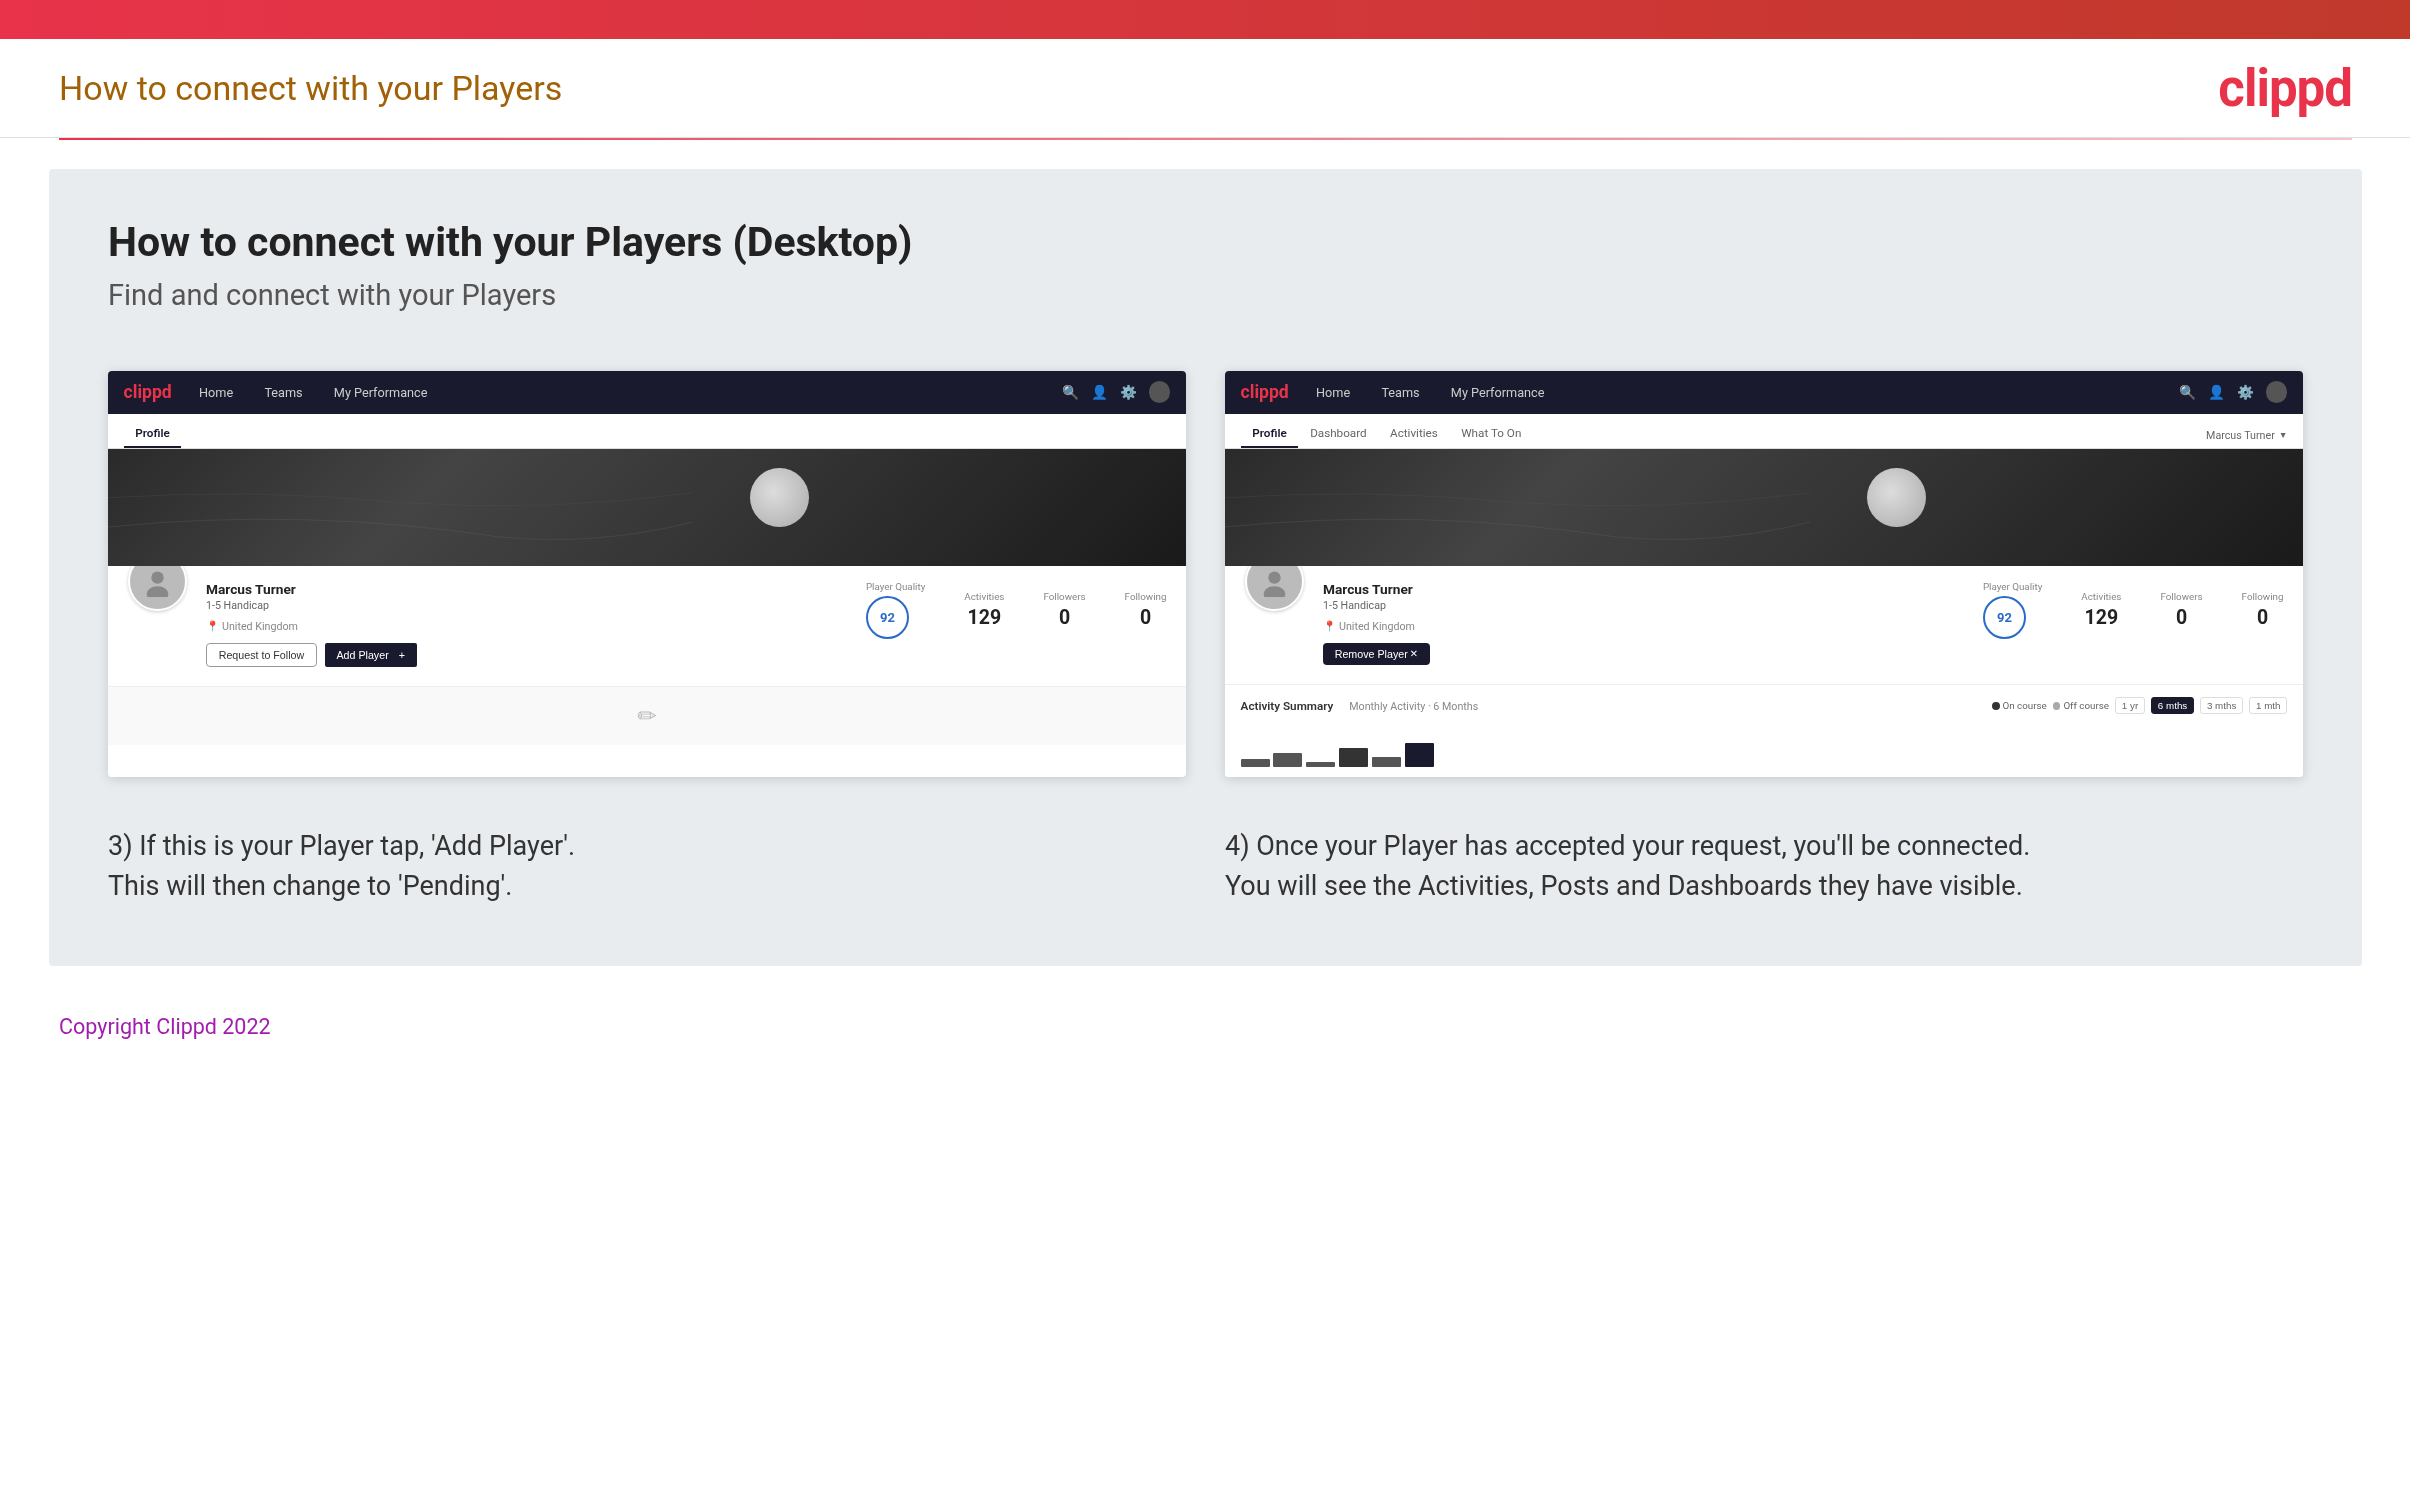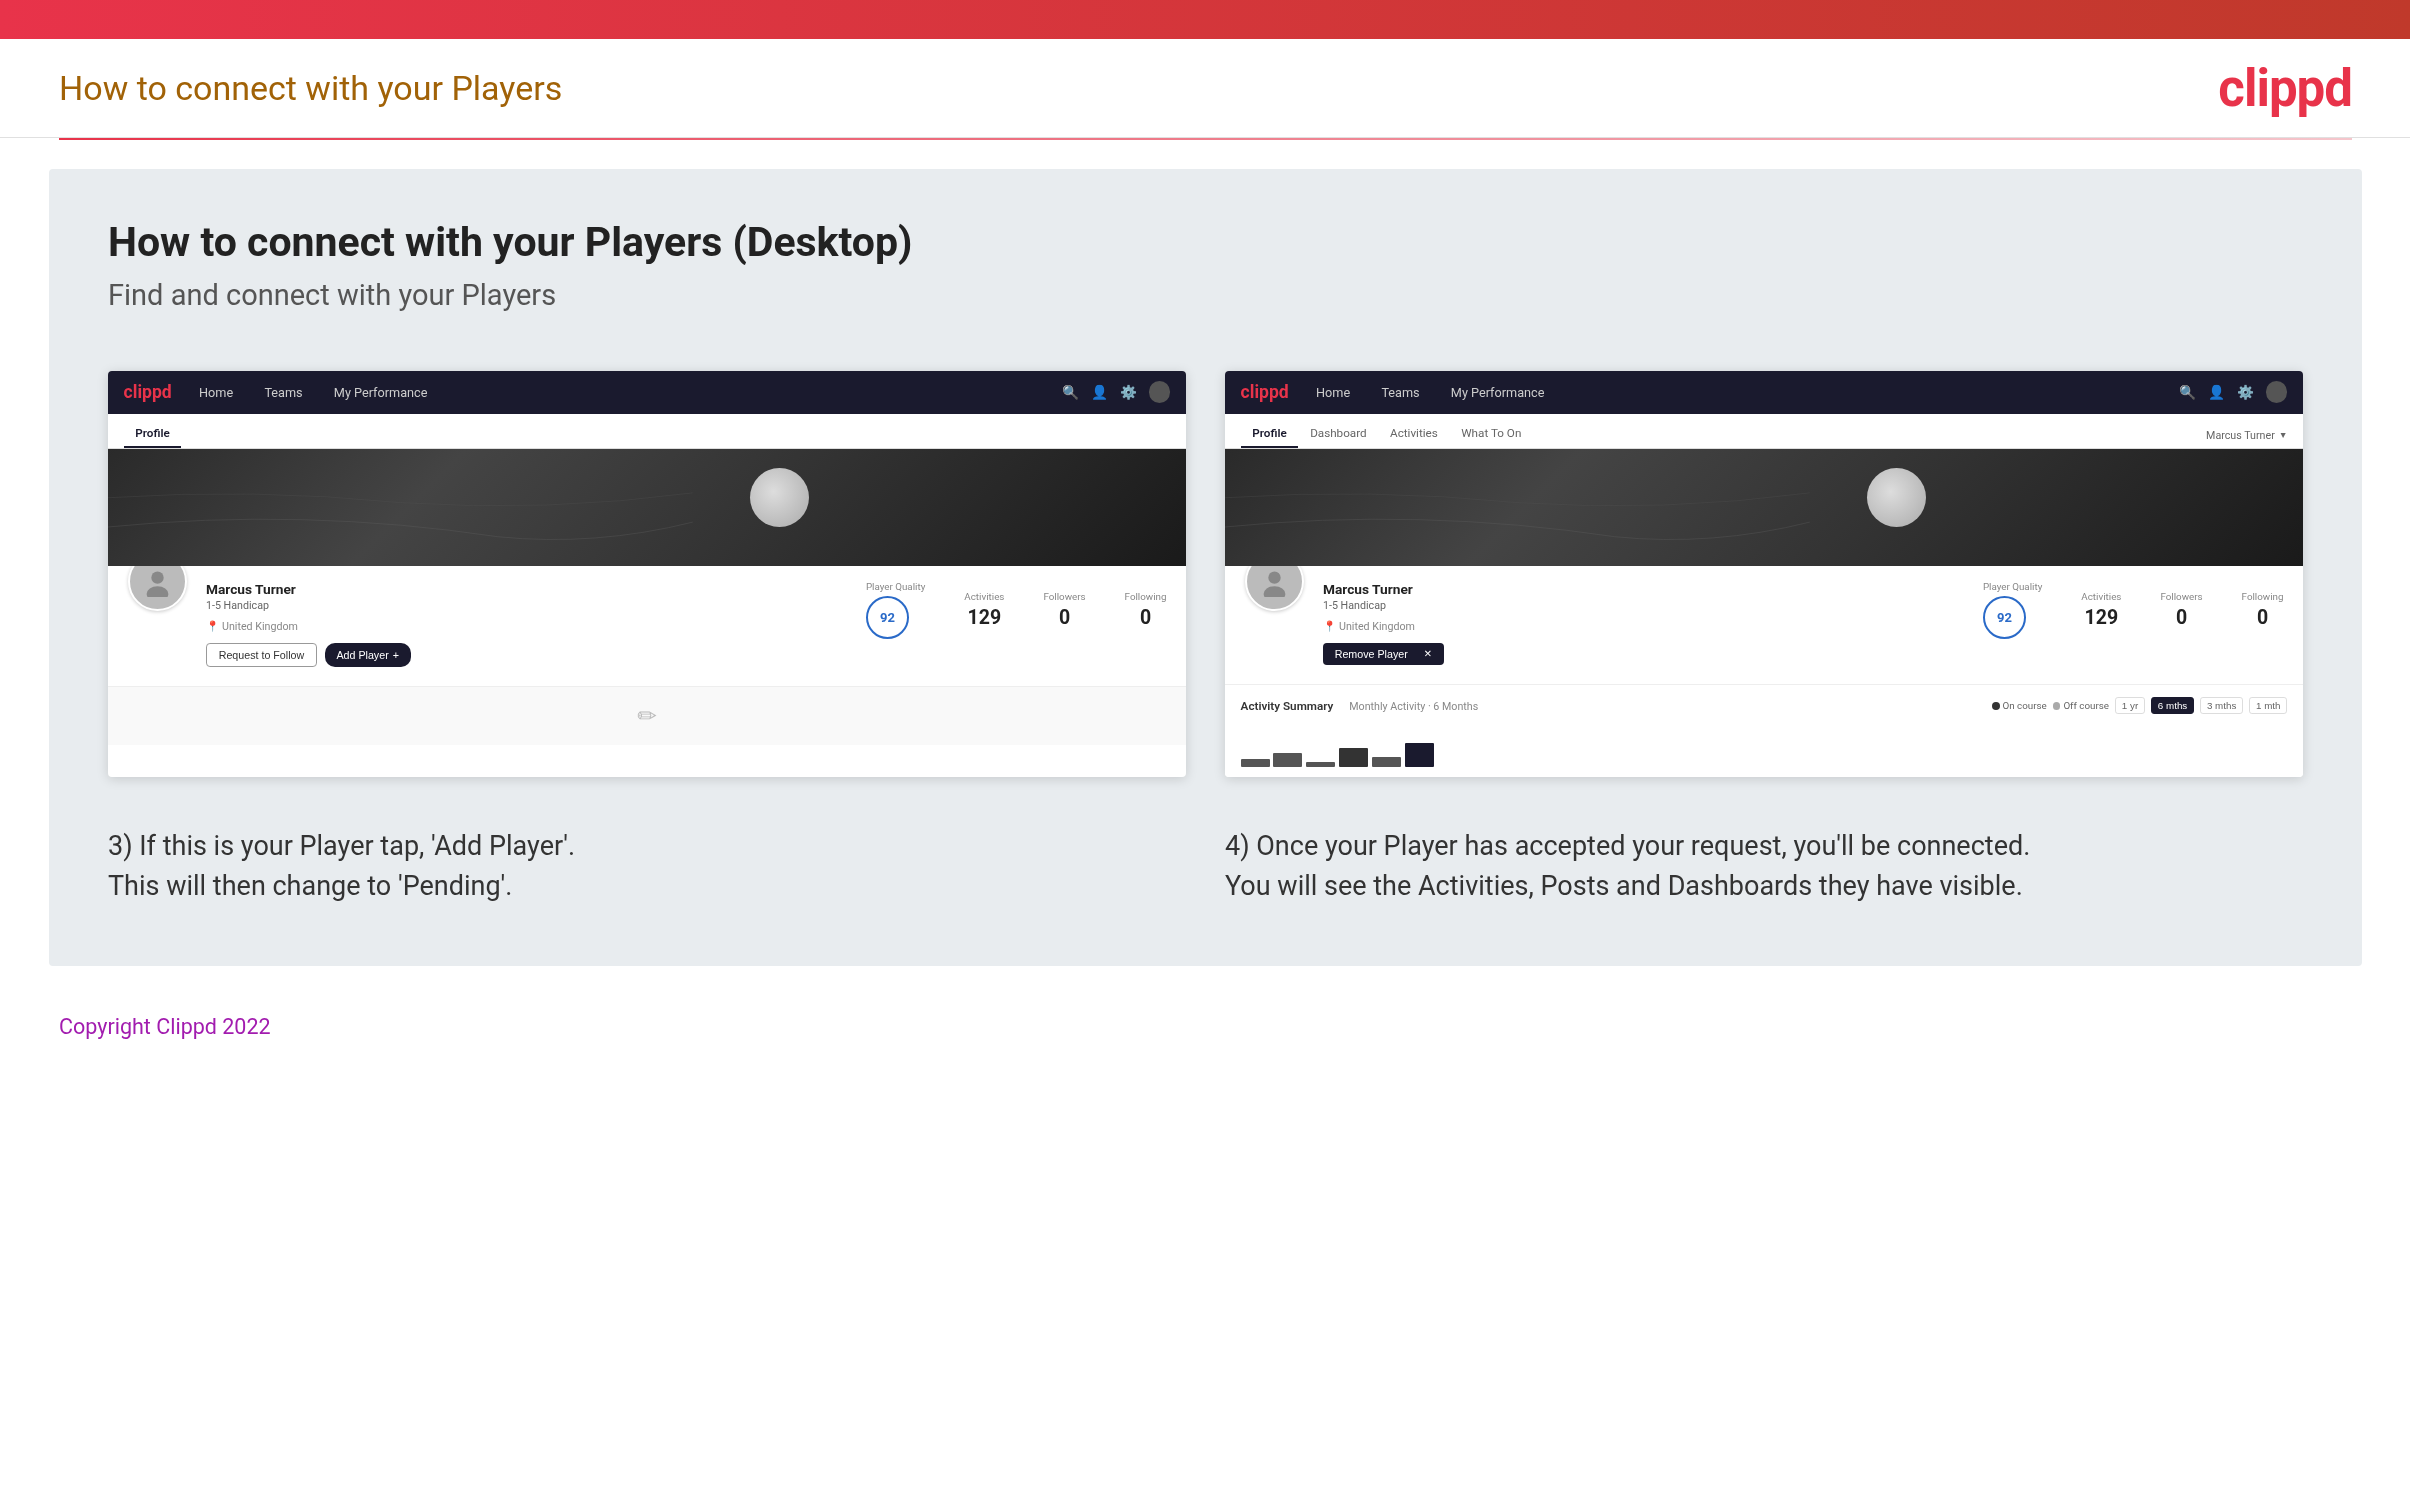--- a/index.html
+++ b/index.html
@@ -210,38 +210,38 @@
       background: #fff;
       border-radius: 3.9px;
       color: #333;
       cursor: pointer;
     }
     .mock-btn-dark {
       padding: 4.9px 11.7px;
       font-size: 10.7px;
       background: #1a1a2e;
       border: none;
-      border-radius: 10px;
+      border-radius: 2px;
       color: #fff;
       cursor: pointer;
       display: flex;
       align-items: center;
-      gap: 4px;
+      gap: 10px;
     }
     .mock-btn-remove {
       padding: 4.9px 11.7px;
       font-size: 10.7px;
       background: #1a1a2e;
       border: none;
       border-radius: 3.9px;
       color: #fff;
       cursor: pointer;
       display: flex;
       align-items: center;
-      gap: 16px;
+      gap: 2px;
     }
 
     
     .mock-stats {
       display: flex;
       gap: 39px;
       align-items: center;
       margin-left: 19.5px;
     }
     .mock-stat {

